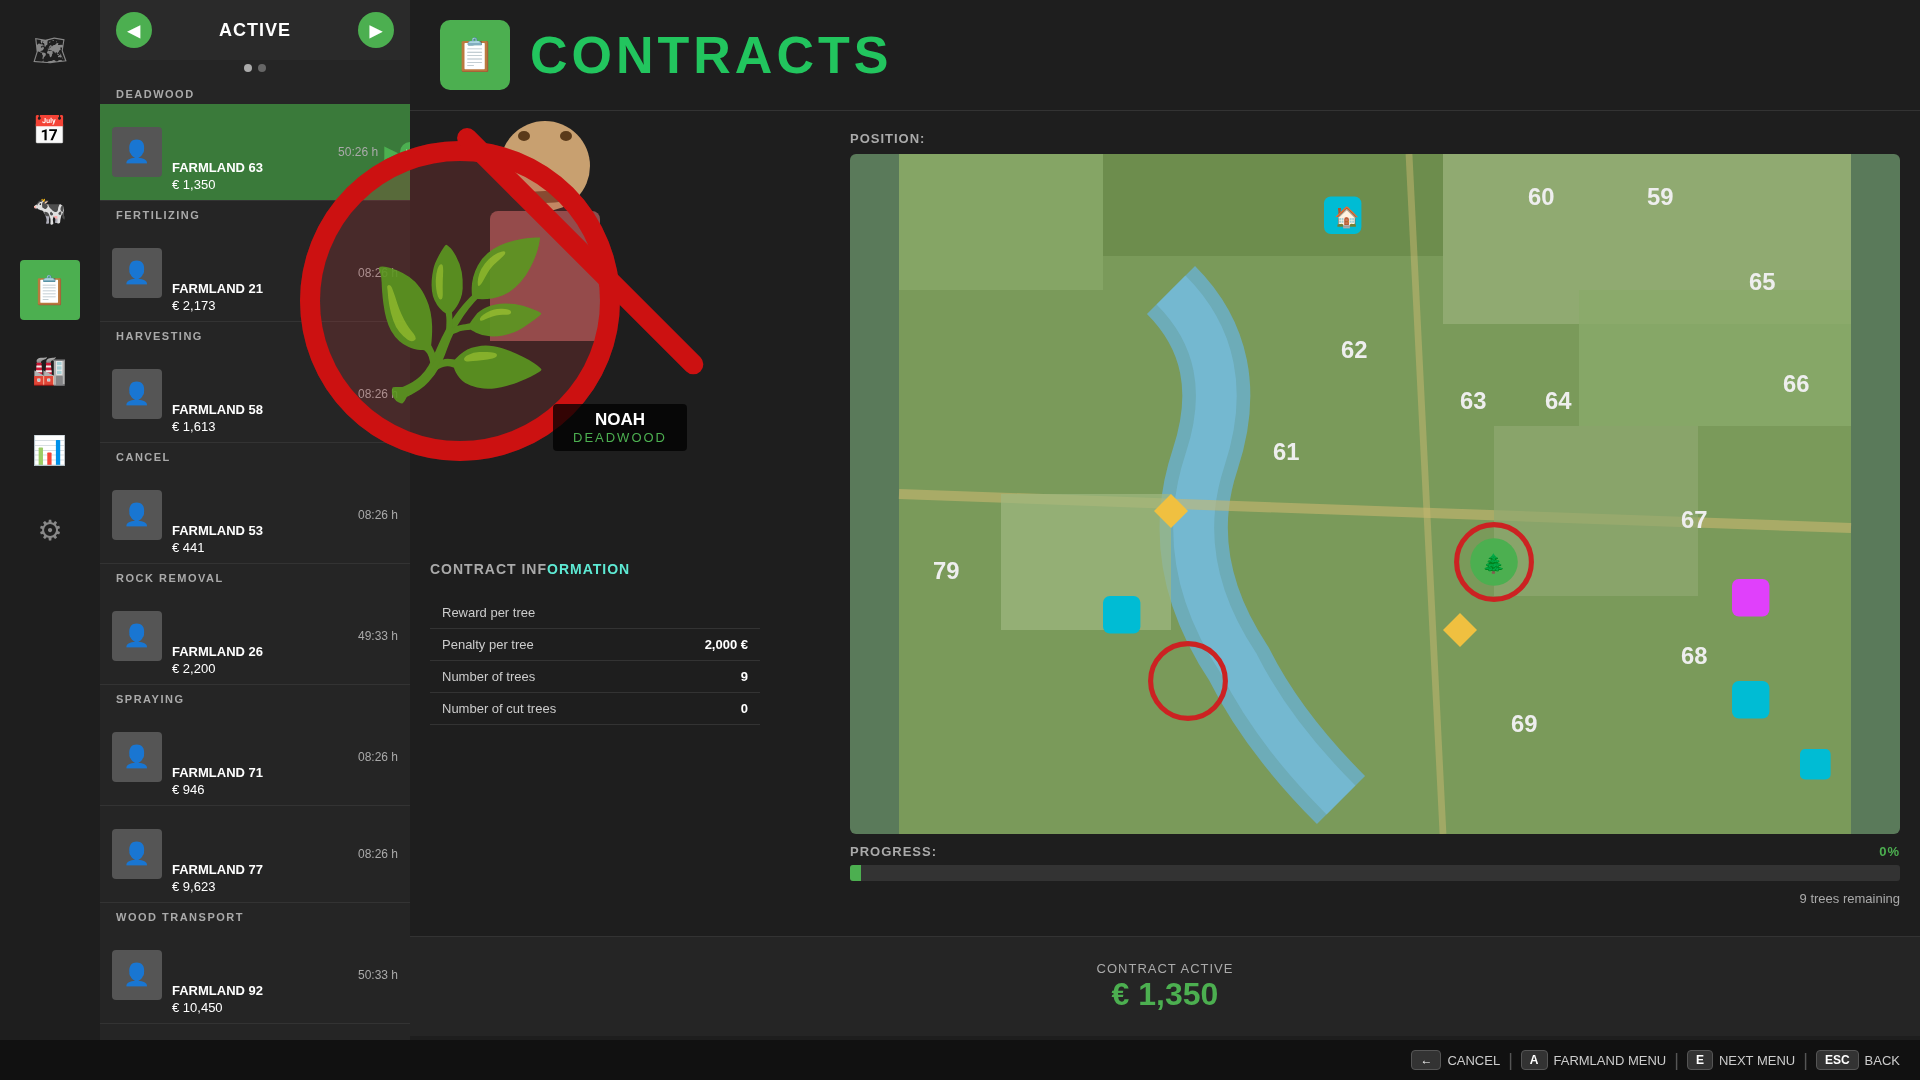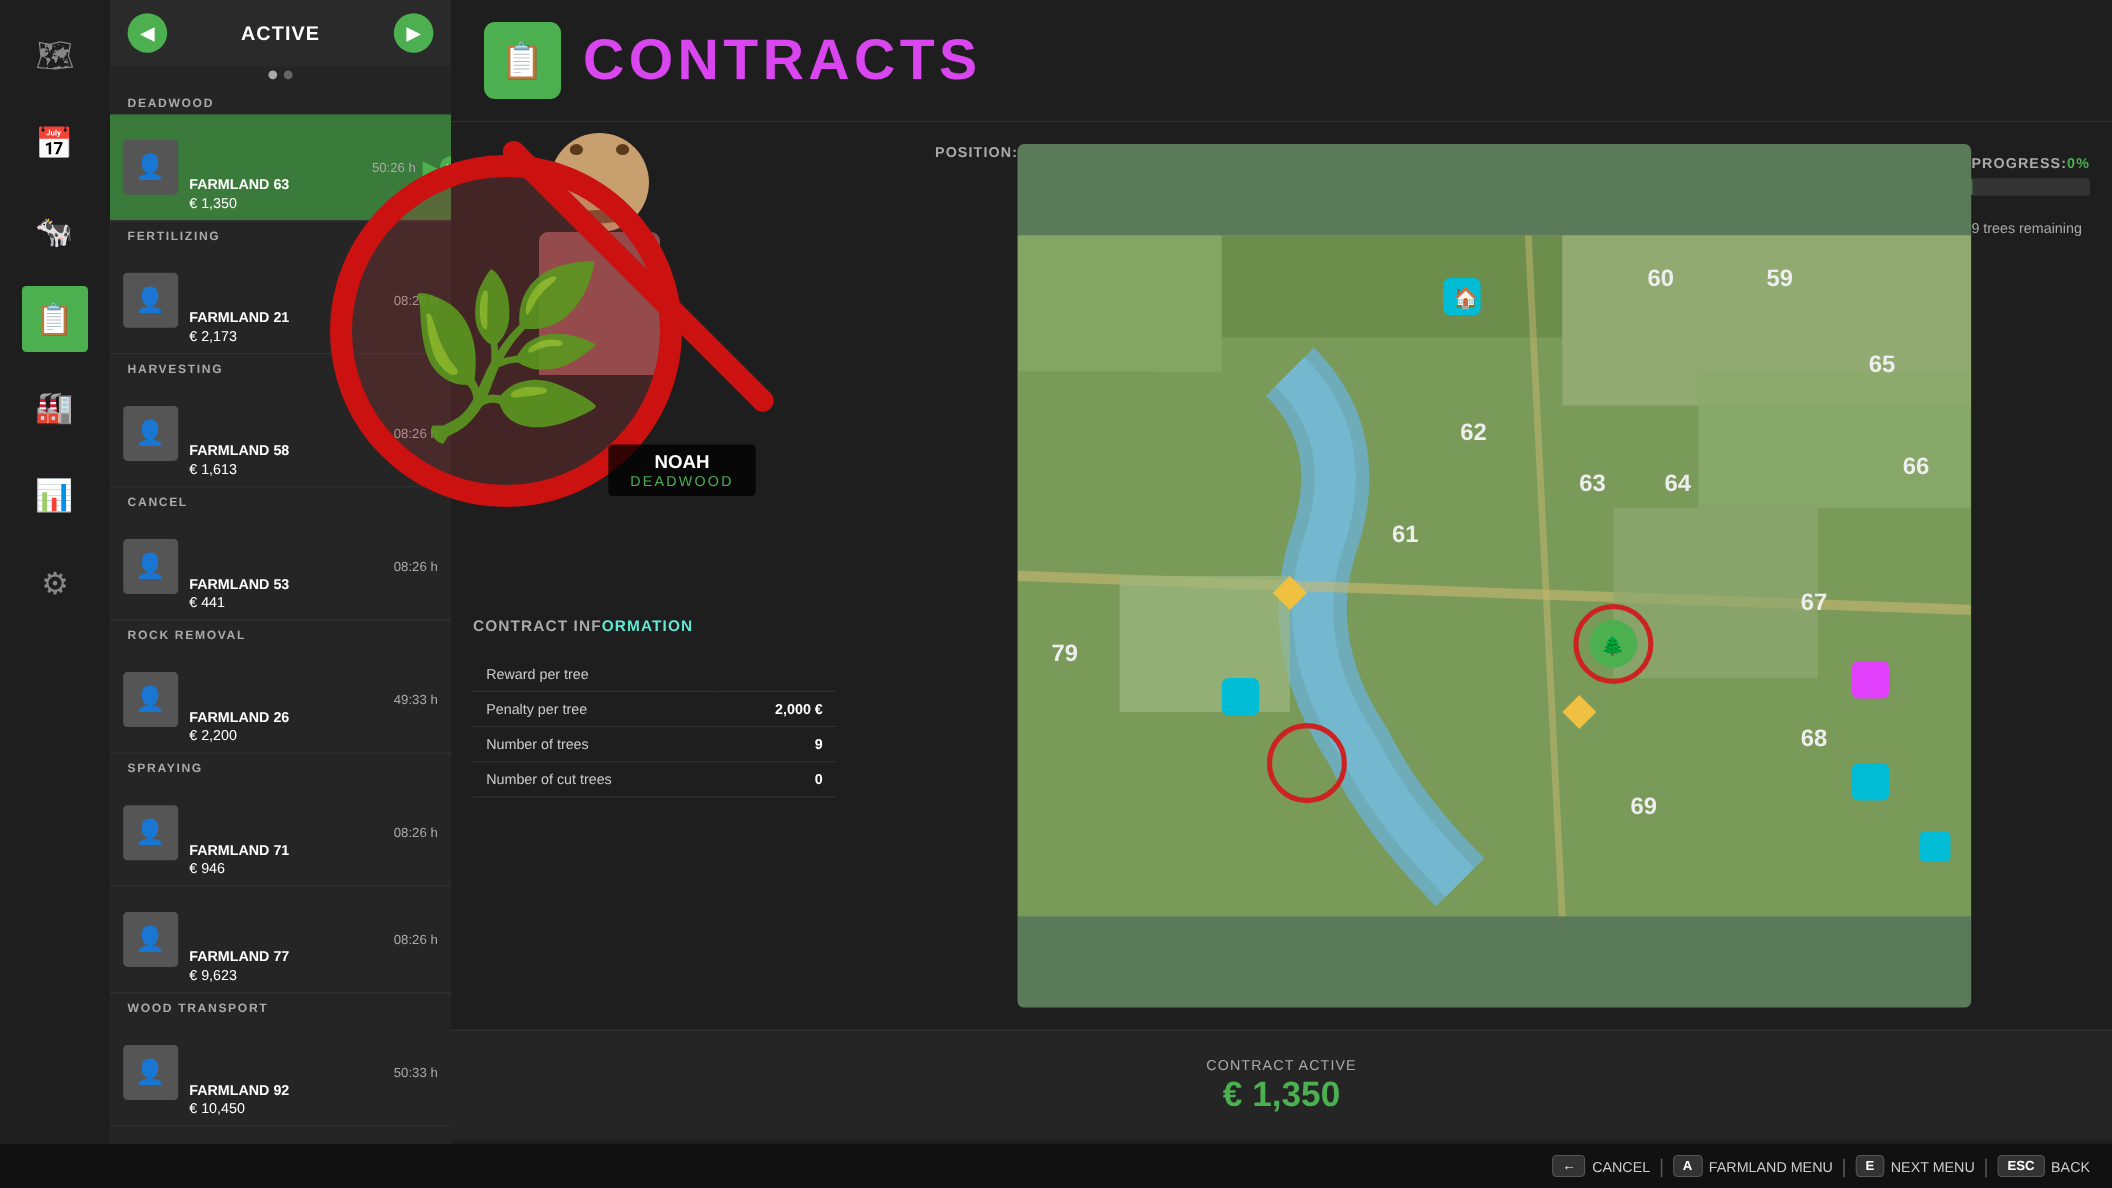--- a/index.html
+++ b/index.html
@@ -195,21 +195,21 @@
       align-items: center;
       justify-content: center;
       font-size: 32px;
       margin-right: 20px;
       flex-shrink: 0;
     }
     .contracts-title {
       font-size: 52px;
       font-weight: bold;
       letter-spacing: 4px;
-      color: #d946ef;
+      color: #22c55e;
     }
 
     
     .content-area {
       display: flex;
       height: calc(1040px - 115px - 100px);
     }
 
     
     .person-area {
@@ -264,21 +264,21 @@
       font-size: 13px;
     }
     .detail-table td:first-child { color: #ccc; }
     .detail-table td:last-child { color: #fff; text-align: right; font-weight: bold; }
 
     
     .map-section {
       flex: 1;
       padding: 20px;
       display: flex;
-      flex-direction: row;
+      flex-direction: column;
     }
     .map-label {
       font-size: 13px;
       font-weight: bold;
       color: #aaa;
       letter-spacing: 1px;
       margin-bottom: 8px;
     }
     .map-container {
       flex: 1;
@@ -307,24 +307,24 @@
       background: #333;
       border-radius: 3px;
       overflow: hidden;
     }
     .progress-bar-fill {
       height: 100%;
       background: #4caf50;
       width: 1%;
     }
     .progress-remaining {
-      text-align: left;
+      text-align: right;
       font-size: 13px;
       color: #aaa;
-      margin-top: 22px;
+      margin-top: 10px;
     }
 
     
     .reward-bar {
       height: 100px;
       background: #252525;
       display: flex;
       align-items: center;
       justify-content: center;
       flex-direction: column;

